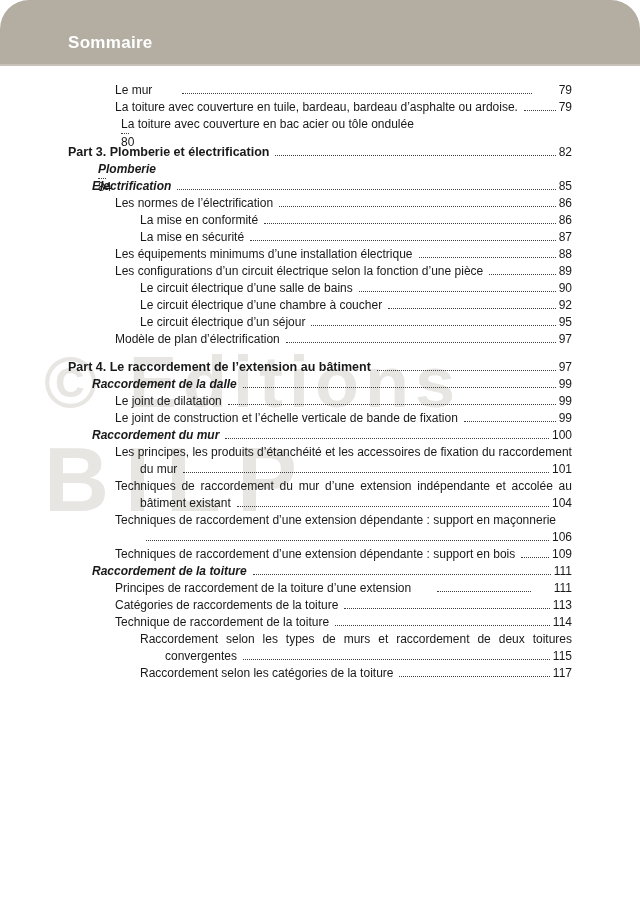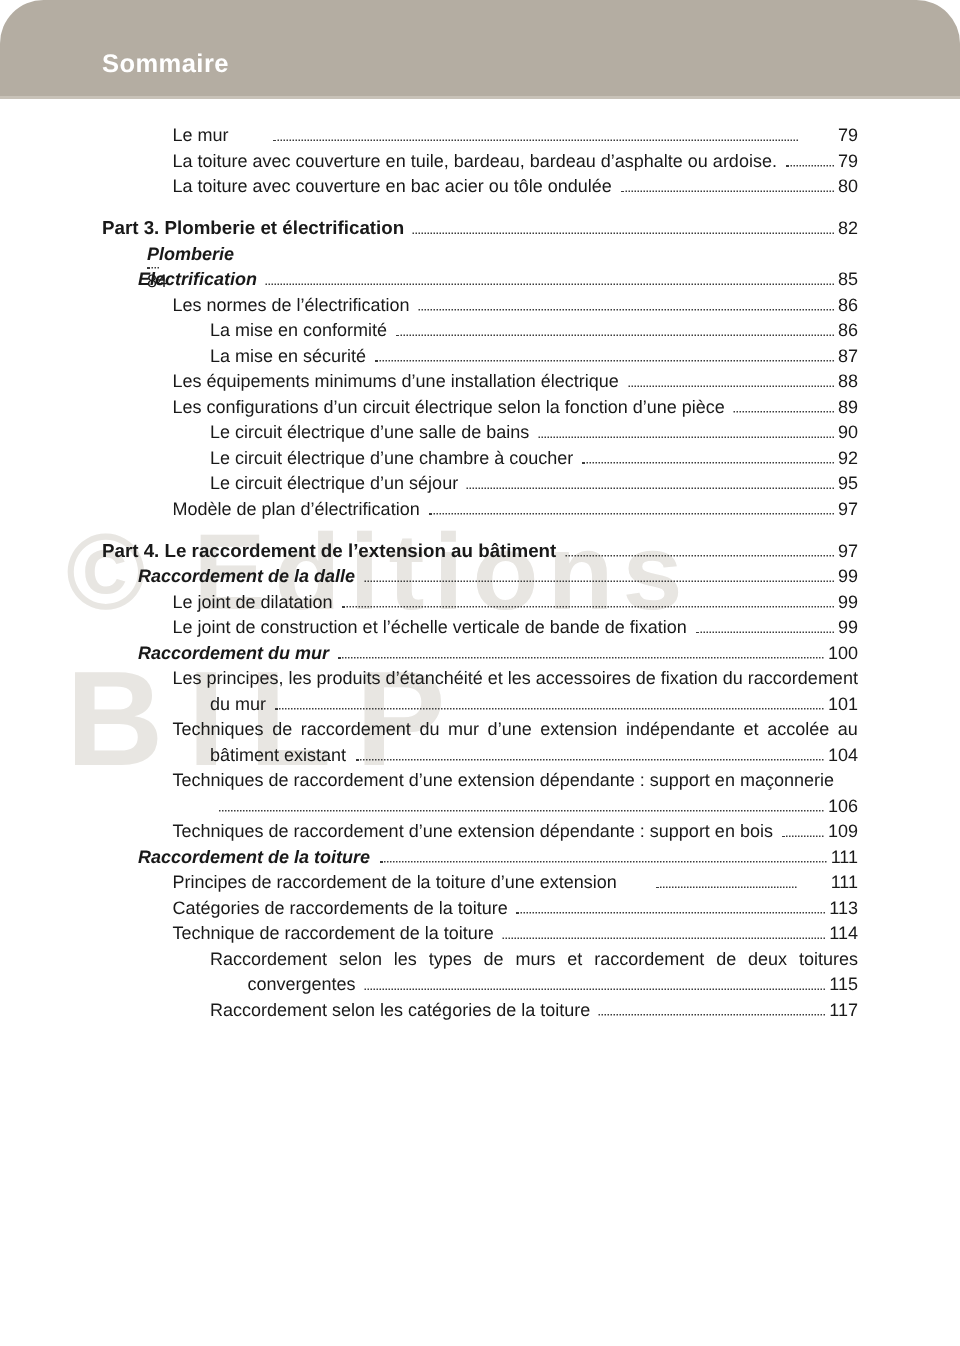--- a/index.html
+++ b/index.html
@@ -109,21 +109,21 @@
       <div class="row normal" style="padding-left: 47px; gap: 24px;">
         <span class="t">Le mur</span>
         <span class="dots"></span>
         <span class="pg">79</span>
       </div>
       <div class="row normal" style="padding-left: 47px;">
         <span class="t">La toiture avec couverture en tuile, bardeau, bardeau d’asphalte ou ardoise.</span>
         <span class="dots"></span>
         <span class="pg">79</span>
       </div>
-      <div class="row normal" style="padding-left: 47px;">
+      <div class="row normal" style="padding-left: 47px; flex-direction: column;">
         <span class="t">La toiture avec couverture en bac acier ou tôle ondulée</span>
         <span class="dots"></span>
         <span class="pg">80</span>
       </div>
       <div class="row bold gap" style="padding-left: 0px;">
         <span class="t">Part 3. Plomberie et électrification</span>
         <span class="dots"></span>
         <span class="pg">82</span>
       </div>
       <div class="row bolditalic" style="padding-left: 24px; flex-direction: column;">

